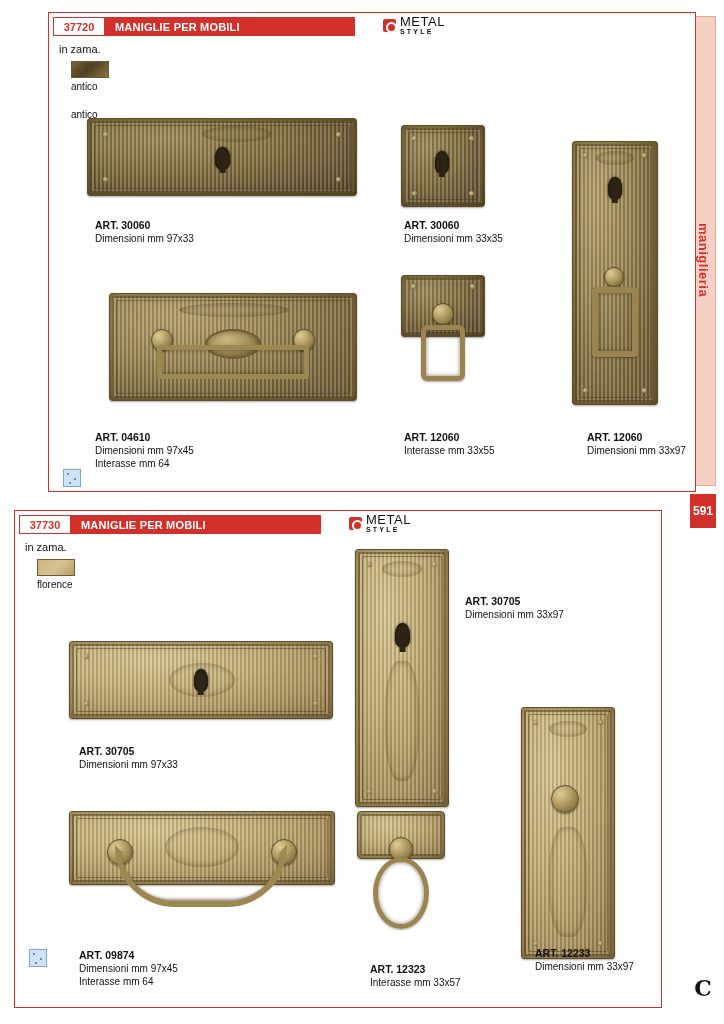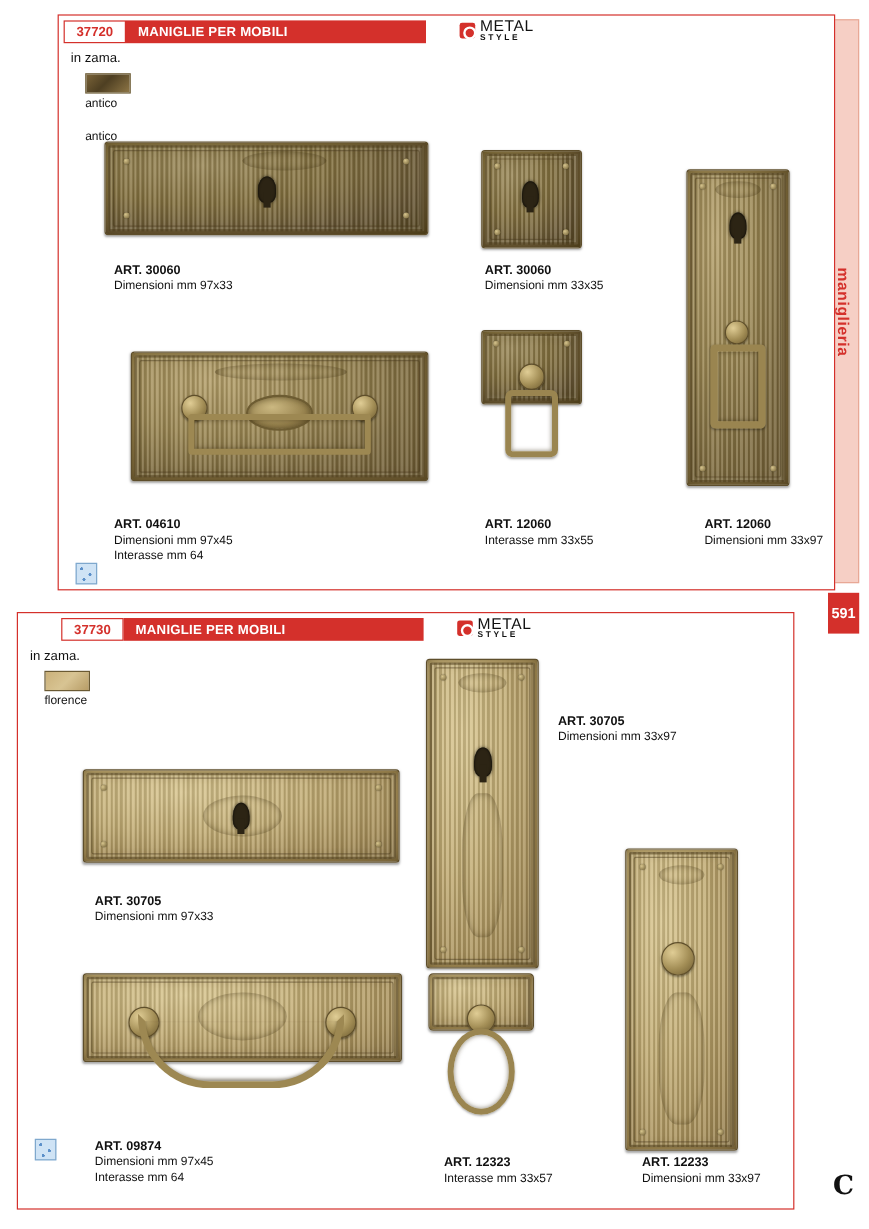--- a/index.html
+++ b/index.html
@@ -58,21 +58,21 @@
 
   
   .panel {
     position: absolute;
     left: 14px;
     width: 648px;
     border: 1px solid #d4302b;
     background: #fff;
   }
   .panel-1 { top: 12px; height: 480px; margin-left: 34px; }
-  .panel-2 { top: 510px; height: 498px; padding-left: 32px; }
+  .panel-2 { top: 510px; height: 498px; }
 
   .panel-head {
     position: relative;
     height: 19px;
     margin: 4px 4px 0 4px;
   }
   .code-box {
     position: absolute; left: 0; top: 0;
     width: 52px; height: 19px;
     border: 1px solid #d4302b;
@@ -427,17 +427,17 @@
     <div class="bead"></div>
     <div class="bead-inner"></div>
     <div class="laurel" style="left:28px; top:14px; width:38px; height:16px;"></div>
     <div class="laurel" style="left:28px; top:120px; width:38px; height:110px; border-radius:40%;"></div>
     <div class="knob" style="left:30px; top:78px; width:28px; height:28px;"></div>
     <div class="screw" style="left:12px; top:13px;"></div>
     <div class="screw" style="right:12px; top:13px;"></div>
     <div class="screw" style="left:12px; bottom:13px;"></div>
     <div class="screw" style="right:12px; bottom:13px;"></div>
   </div>
-  <div class="cap" style="left:520px; top:452px;">
+  <div class="cap" style="left:520px; top:436px;">
     <b>ART. 12233</b><br>
     <span class="dim">Dimensioni mm 33x97</span>
   </div>
 </div>
 
 </body></html>

